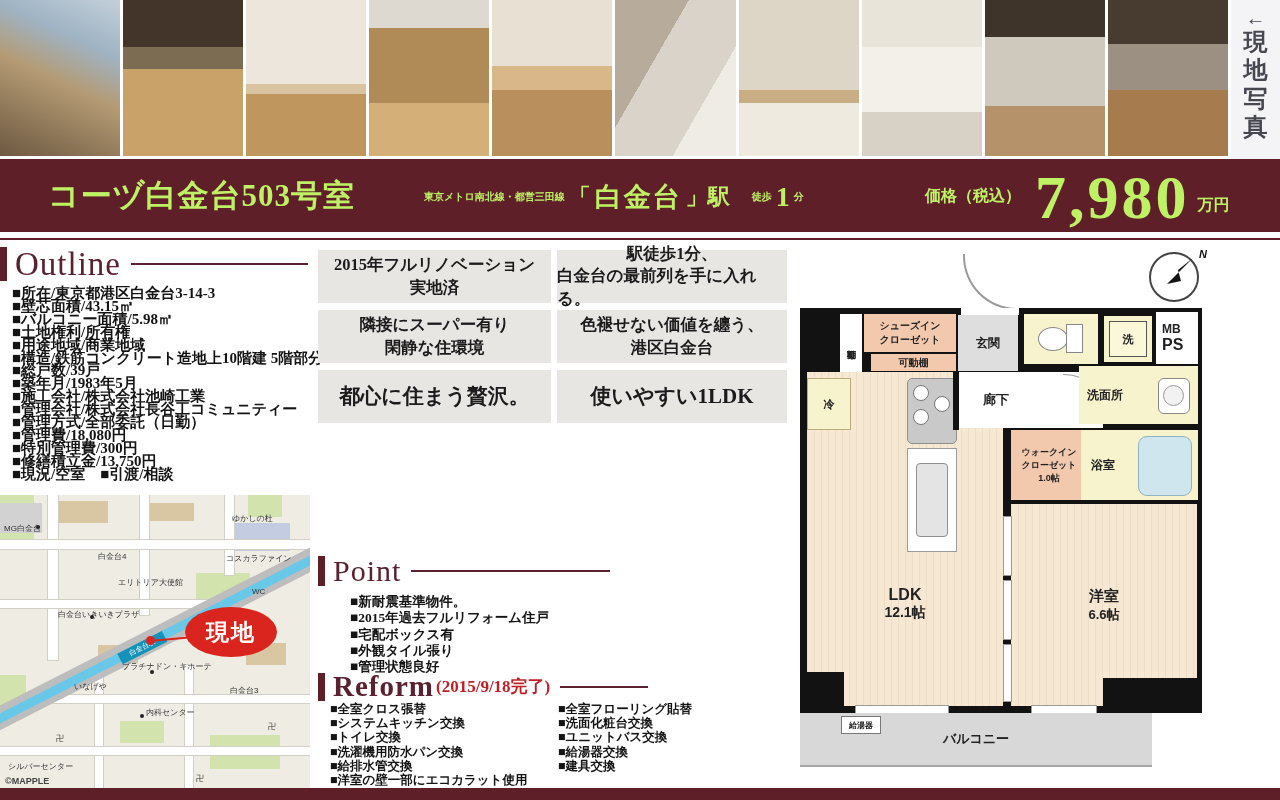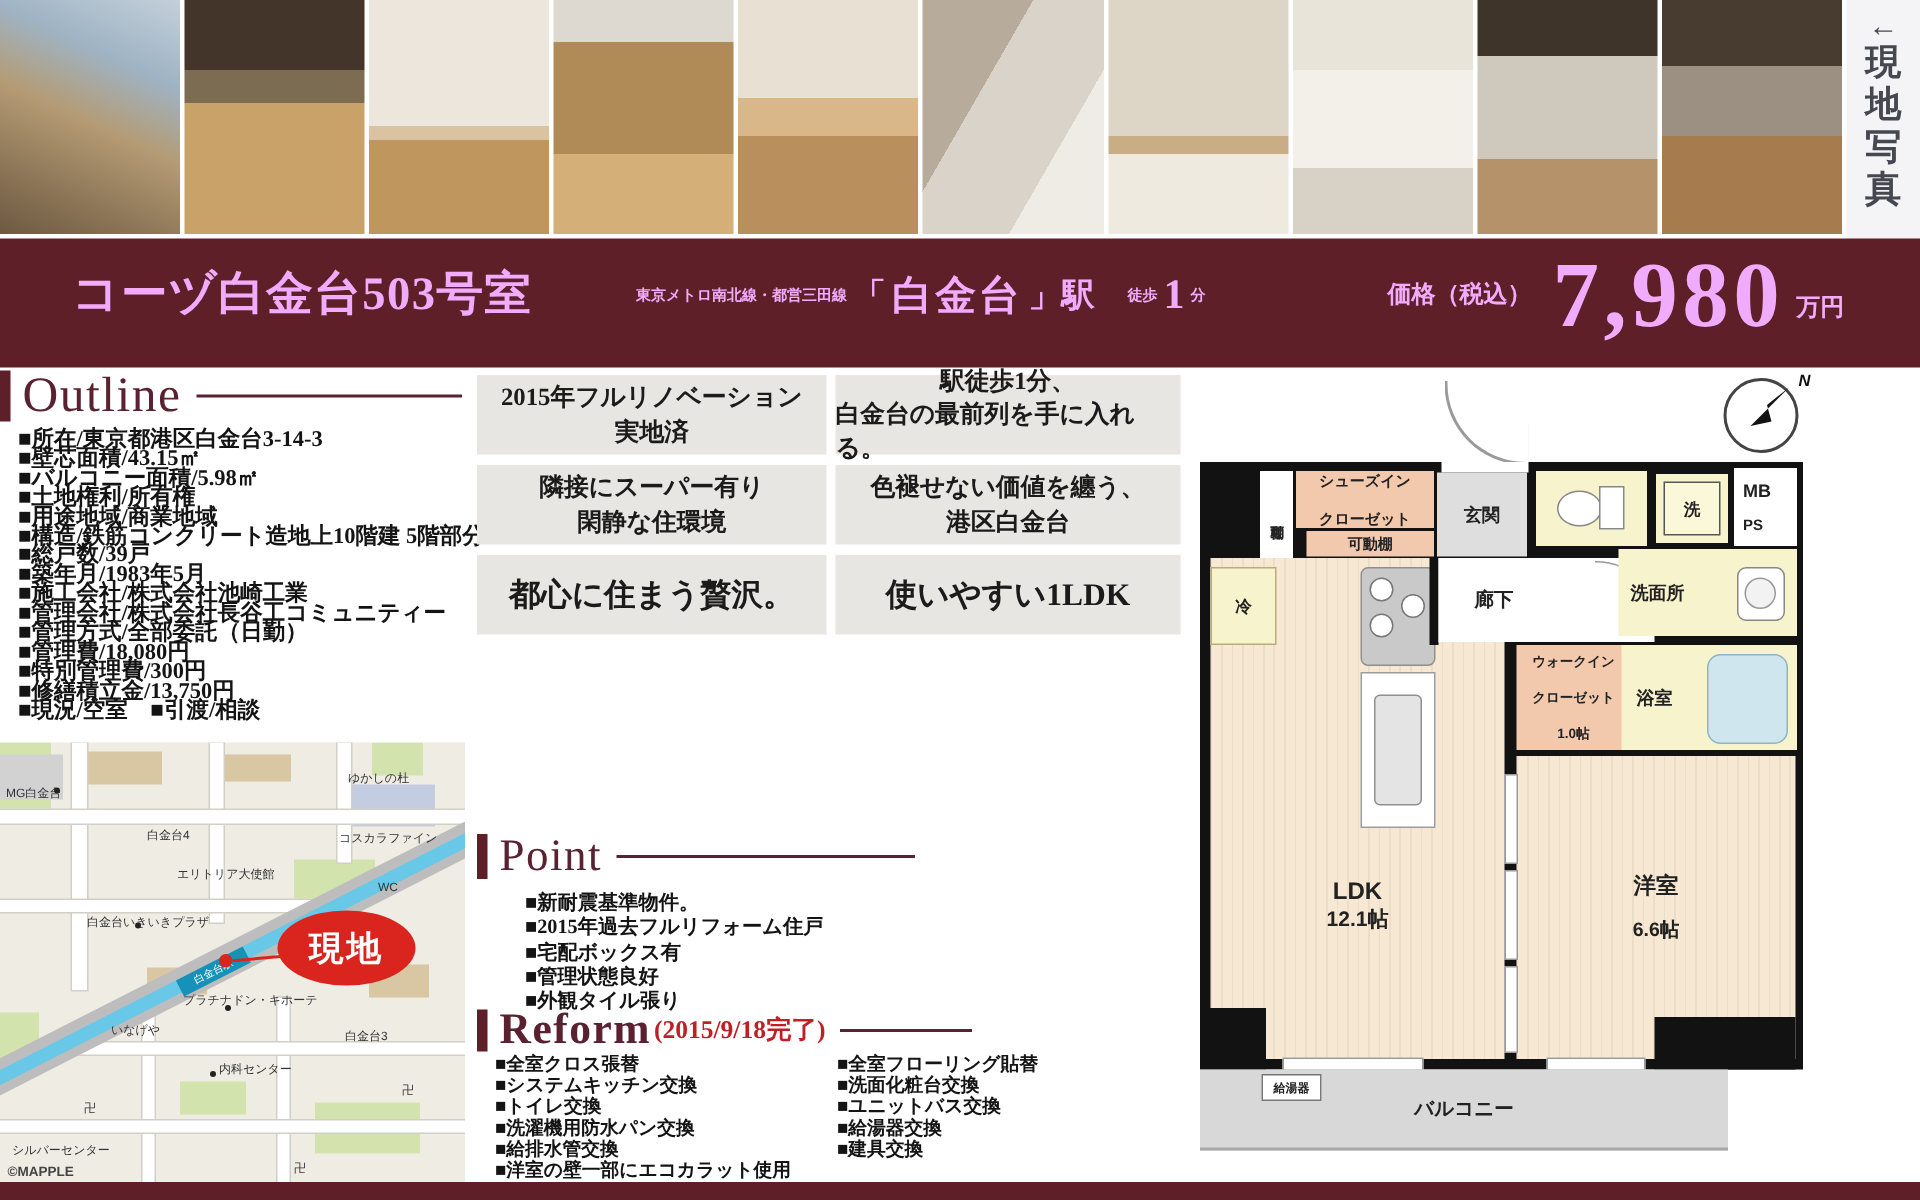--- a/index.html
+++ b/index.html
@@ -7,21 +7,21 @@
        font-family:"Liberation Serif","DejaVu Serif",serif;color:#111;}
   .abs{position:absolute;}
   
   #photo-strip{left:0;top:0;width:1228px;height:156px;display:flex;gap:3px;background:#fff;}
   .photo{flex:1 1 0;height:156px;}
   #side-strip{left:1231px;top:0;width:49px;height:156px;background:#f4f4f6;display:flex;flex-direction:column;
               align-items:center;justify-content:flex-start;padding-top:8px;color:#474752;}
   #side-strip .arrow{font-size:20px;line-height:1;}
   #side-strip .vch{font-size:24px;font-weight:bold;line-height:1.18;}
   
-  #header-bar{left:0;top:159px;width:1280px;height:86px;background:#5e1f29;color:#f0abfc;}
+  #header-bar{left:0;top:159px;width:1280px;height:73px;background:#5e1f29;color:#bef264;}
   #header-rule{left:0;top:238px;width:1280px;height:2px;background:#5e1f29;}
   #prop-title{left:48px;top:16px;font-size:31px;font-weight:bold;letter-spacing:1px;}
   #station-block{left:424px;top:0;height:75px;display:flex;align-items:center;gap:4px;}
   #station-block .s-sm{font-size:10px;font-weight:bold;}
   #station-block .s-br{font-size:22px;font-weight:bold;}
   #station-block .s-lg{font-size:27px;font-weight:bold;letter-spacing:2px;}
   #station-block .s-num{font-size:28px;font-weight:bold;}
   #price-block{left:925px;top:0;height:75px;display:flex;align-items:center;text-align:center;}
   #price-label{font-size:16px;font-weight:bold;}
   #price-value{font-size:62px;font-weight:bold;margin:0 8px 0 14px;letter-spacing:3px;line-height:1;}
@@ -38,21 +38,21 @@
   #point-list div{font-size:13.5px;line-height:16.3px;margin-left:20px;}
   .reform-col div{font-size:12.5px;line-height:14.2px;}
   
   #feature-grid{left:318px;top:250px;width:468px;display:grid;grid-template-columns:233px 230px;gap:7px 6px;}
   .feature-box{background:#e8e6e3;height:53px;display:flex;flex-direction:column;align-items:center;justify-content:center;}
   .feature-box span{font-size:16.5px;font-weight:bold;color:#1b1b1b;line-height:1.35;}
   .feature-box.large span{font-size:21px;}
   
   #floorplan{left:795px;top:248px;width:415px;height:540px;font-family:"Liberation Sans","DejaVu Sans",sans-serif;}
   .fp-black{background:#121212;}
-  .fp-cell{position:absolute;display:flex;align-items:center;justify-content:center;gap:11px;}
+  .fp-cell{position:absolute;display:flex;align-items:center;justify-content:center;}
   .cream{background:#f7e8d3;background-image:repeating-linear-gradient(90deg,rgba(120,80,30,.07) 0 1px,transparent 1px 7px);}
   .pink{background:#f3c9ae;}
   .yellow{background:#f7f3cd;}
   .gray{background:#dedede;}
   .fp-lab{color:#222;font-weight:bold;}
   .arc{position:absolute;border:0 solid #9a9a9a;}
   
   #map{left:0;top:495px;width:310px;height:295px;background:#efece4;overflow:hidden;
        font-family:"Liberation Sans","DejaVu Sans",sans-serif;}
   .mroad{position:absolute;background:#fff;box-shadow:0 0 0 1px #d2cfc6;}
@@ -160,22 +160,22 @@
 
 <div class="abs sec-head" style="left:318px;top:556px;width:292px;">
   <div class="sec-bar" style="height:30px;"></div>
   <div class="sec-title" style="font-size:30px;">Point</div>
   <div class="sec-rule"></div>
 </div>
 <div class="abs jlist" id="point-list" style="left:330px;top:594px;width:290px;">
     <div>■新耐震基準物件。</div>
     <div>■2015年過去フルリフォーム住戸</div>
     <div>■宅配ボックス有</div>
+    <div>■外観タイル張り</div>
     <div>■管理状態良好</div>
-    <div>■外観タイル張り</div>
   </div>
 
 <div class="abs sec-head" style="left:318px;top:672px;width:330px;">
   <div class="sec-bar" style="height:28px;"></div>
   <div class="sec-title" style="font-size:29px;font-weight:bold;">Reform</div>
   <div class="sec-note">(2015/9/18完了)</div>
   <div class="sec-rule"></div>
 </div>
 <div class="abs jlist reform-col" style="left:330px;top:702px;width:225px;">
     <div>■全室クロス張替</div>
@@ -225,21 +225,21 @@
     <div style="position:absolute;left:14px;top:13px;width:28px;height:22px;background:#fff;border:1.5px solid #888;border-radius:50%;"></div>
     <div style="position:absolute;left:42px;top:10px;width:15px;height:27px;background:#fff;border:1.5px solid #888;"></div>
   </div>
   <div class="fp-cell yellow" style="left:309px;top:68px;width:48px;height:46px;">
     <div style="position:absolute;inset:5px;border:1.5px solid #555;background:#fbf8da;display:flex;align-items:center;justify-content:center;">
       <span class="fp-lab" style="font-size:11px;">洗</span>
     </div>
   </div>
   <div class="fp-cell" style="left:361px;top:64px;width:42px;height:52px;background:#fff;flex-direction:column;align-items:flex-start;padding-left:6px;box-sizing:border-box;">
     <span class="fp-lab" style="font-size:12px;">MB</span>
-    <span class="fp-lab" style="font-size:10px;">PS</span>
+    <span class="fp-lab" style="font-size:16px;">PS</span>
   </div>
 
   <div class="fp-cell cream" style="left:12px;top:124px;width:196px;height:334px;">
     <div style="display:flex;flex-direction:column;align-items:center;margin-top:130px;">
       <span class="fp-lab" style="font-size:16px;">LDK</span>
       <span class="fp-lab" style="font-size:14px;">12.1帖</span>
     </div>
   </div>
   <div class="fp-cell yellow" style="left:12px;top:130px;width:44px;height:52px;border:1px solid #b9ab7a;box-sizing:border-box;">
     <span class="fp-lab" style="font-size:11px;">冷</span>

